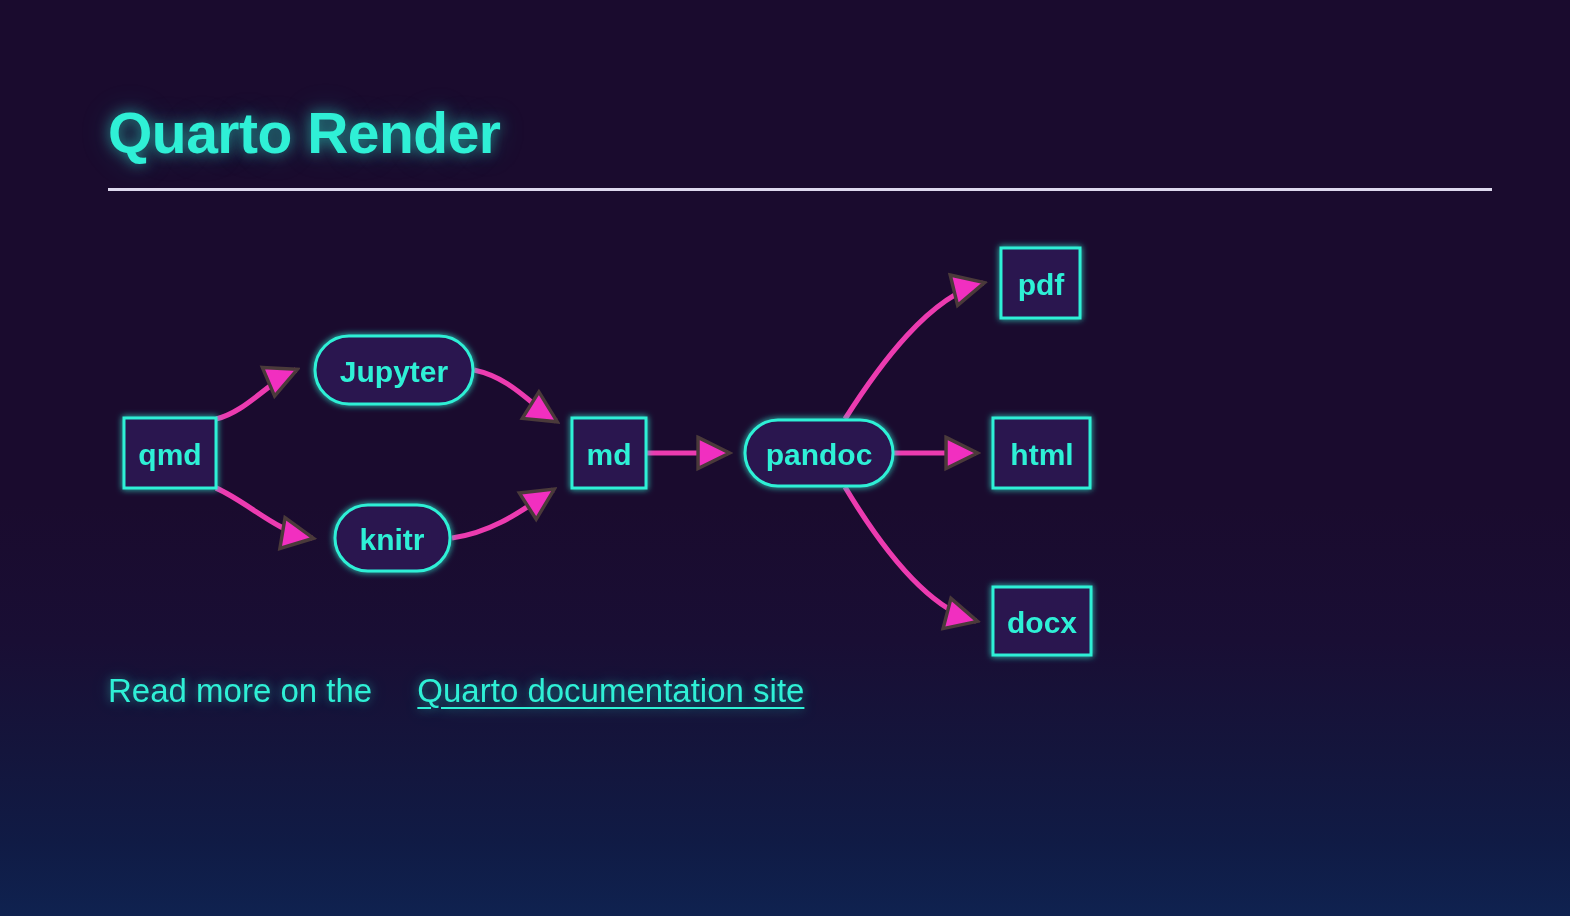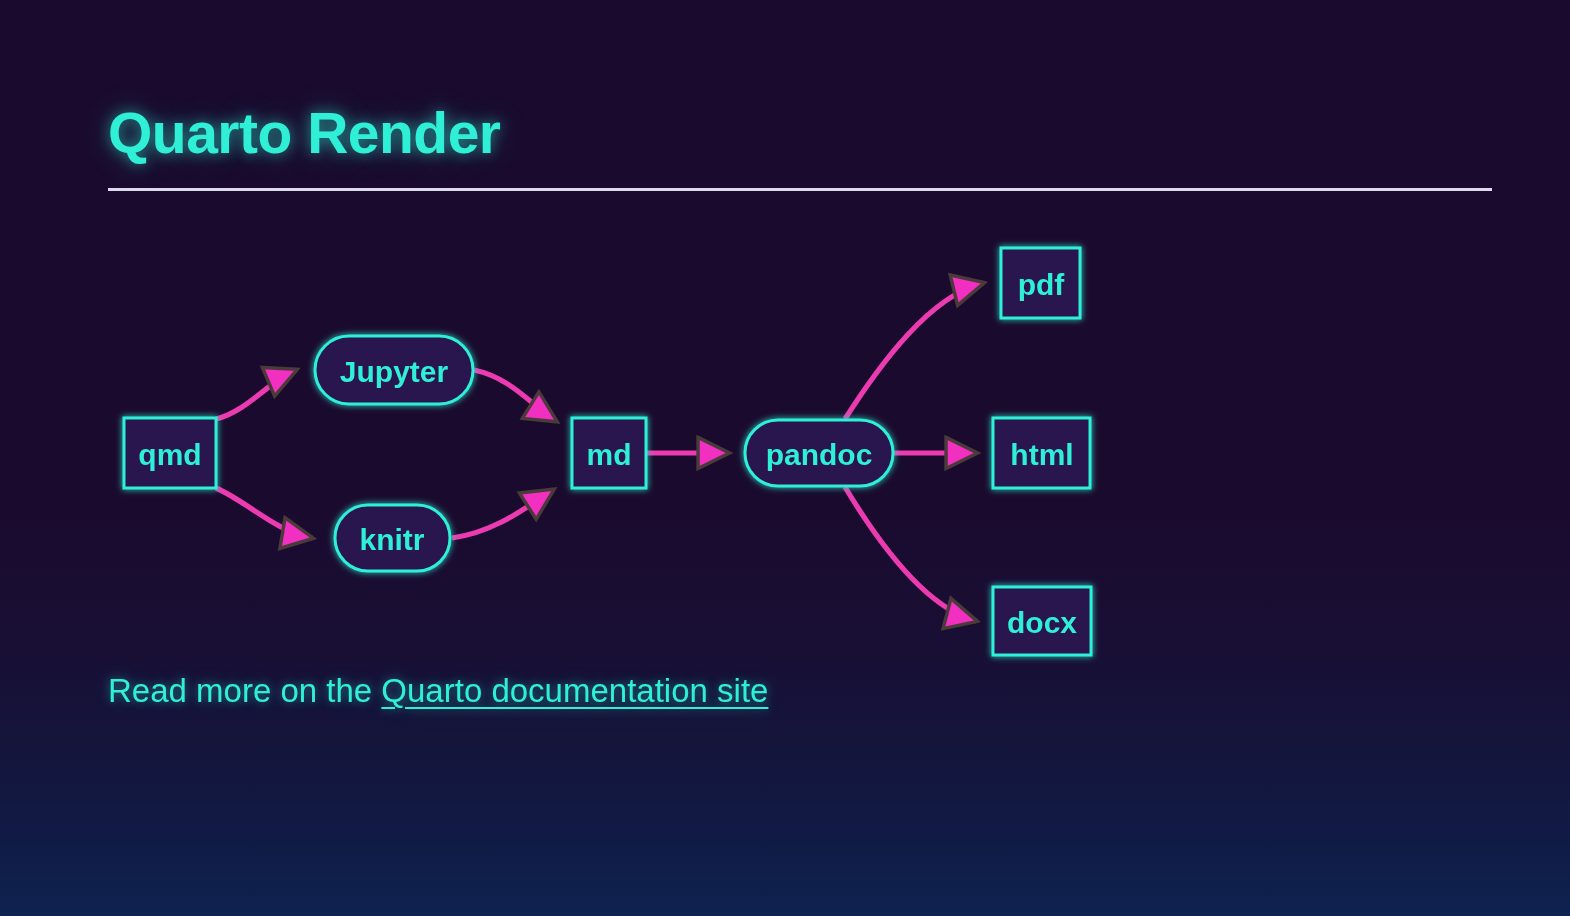--- a/index.html
+++ b/index.html
@@ -91,20 +91,21 @@
     text-shadow: 0 0 10px rgba(47,240,214,0.45), 0 0 22px rgba(47,240,214,0.2);
     white-space: nowrap;
   }
   #footer-text a,
   #footer-text .doc-link {
     color: #2ff0d6;
     text-decoration: underline;
     text-underline-offset: 5px;
     text-decoration-thickness: 2px;
     cursor: pointer;
+    margin-left: 36px;
   }
 </style>
 </head>
 <body>
 
 <div id="slide">
 
   <div id="title-block">
     <h1 id="slide-title">Quarto Render</h1>
   </div>

